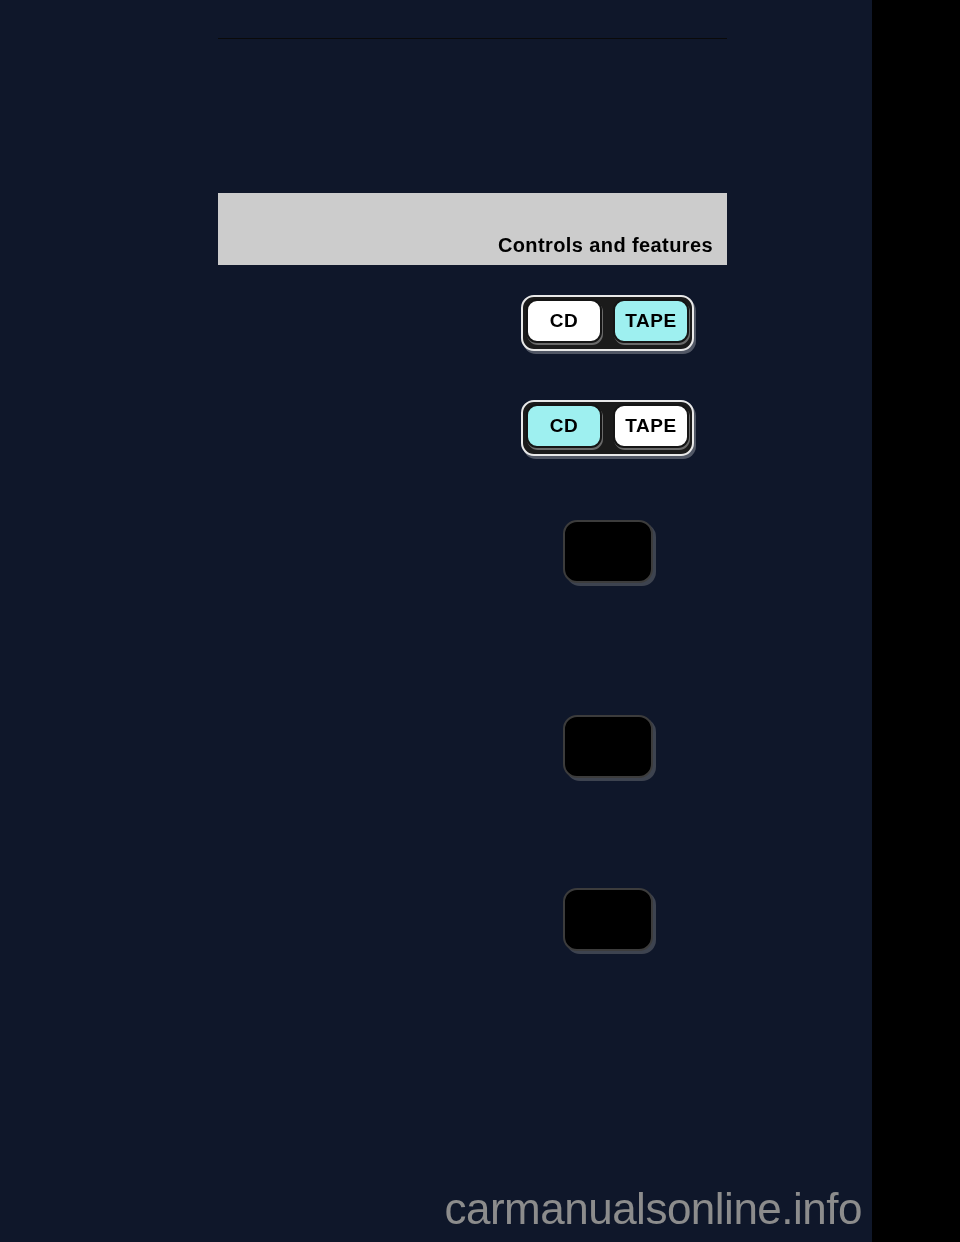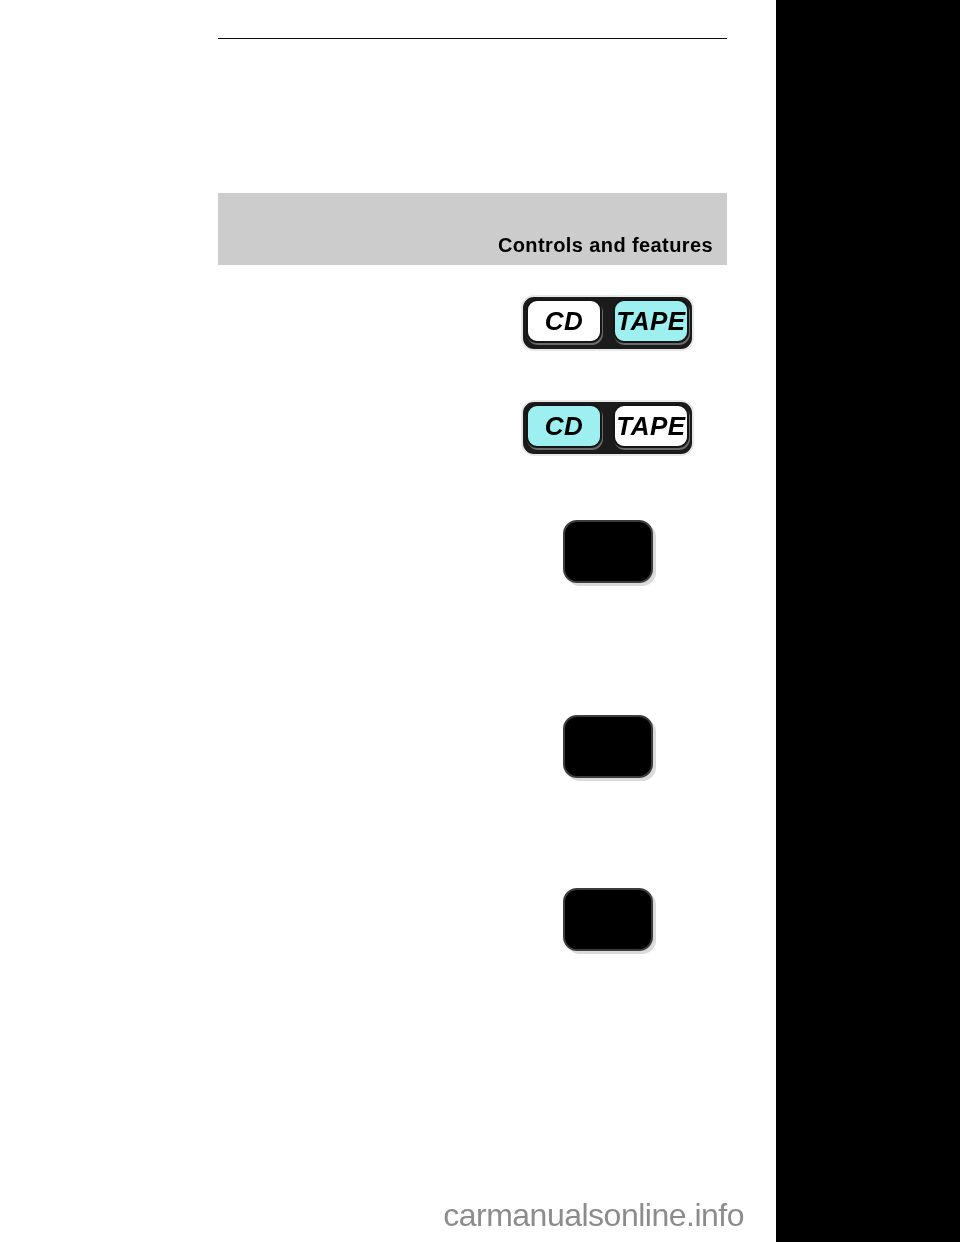--- a/index.html
+++ b/index.html
@@ -13,23 +13,23 @@
     height: 1242px;
     position: relative;
     overflow: hidden;
     font-family: "Liberation Sans", sans-serif;
     color: #ffffff;
   }
 
   .page {
     position: absolute;
     left: 0; top: 0;
-    width: 776px;
+    width: 872px;
     height: 1242px;
-    background: #ffffff;
+    background: #0f172a;
   }
 
   
   .top-rule {
     position: absolute;
     left: 218px;
     top: 38px;
     width: 509px;
     height: 1px;
     background: #0a0a0a;
@@ -99,26 +99,25 @@
     position: absolute;
     top: 4px;
     width: 76px;
     height: 44px;
     border-radius: 11px;
     border: 2px solid #151515;
     box-sizing: border-box;
     display: flex;
     align-items: center;
     justify-content: center;
-    font-size: 26px;
+    font-size: 19px;
     font-weight: bold;
     color: #000000;
     letter-spacing: 0.5px;
     box-shadow: 1px 2px 0 rgba(255,255,255,0.35);
-    font-style: italic;
   }
   .switch-pair .key.left  { left: 5px; }
   .switch-pair .key.right { left: 92px; }
   .key.off { background: #ffffff; }
   .key.on  { background: #9ef0f0; }
 
   .pair-1 { left: 16px; top: 10px; }
   .pair-2 { left: 16px; top: 115px; }
 
   
@@ -133,23 +132,23 @@
     box-sizing: border-box;
     box-shadow: 3px 3px 0 rgba(150,150,150,0.35);
   }
   .blank-1 { top: 235px; }
   .blank-2 { top: 430px; }
   .blank-3 { top: 603px; }
 
   
   .watermark {
     position: absolute;
-    right: 32px;
+    right: 10px;
     bottom: 8px;
-    font-size: 32px;
+    font-size: 44px;
     color: #8c8c8c;
     letter-spacing: -0.5px;
     white-space: nowrap;
   }
 </style>
 </head>
 <body>
 
 <div class="page">
 

